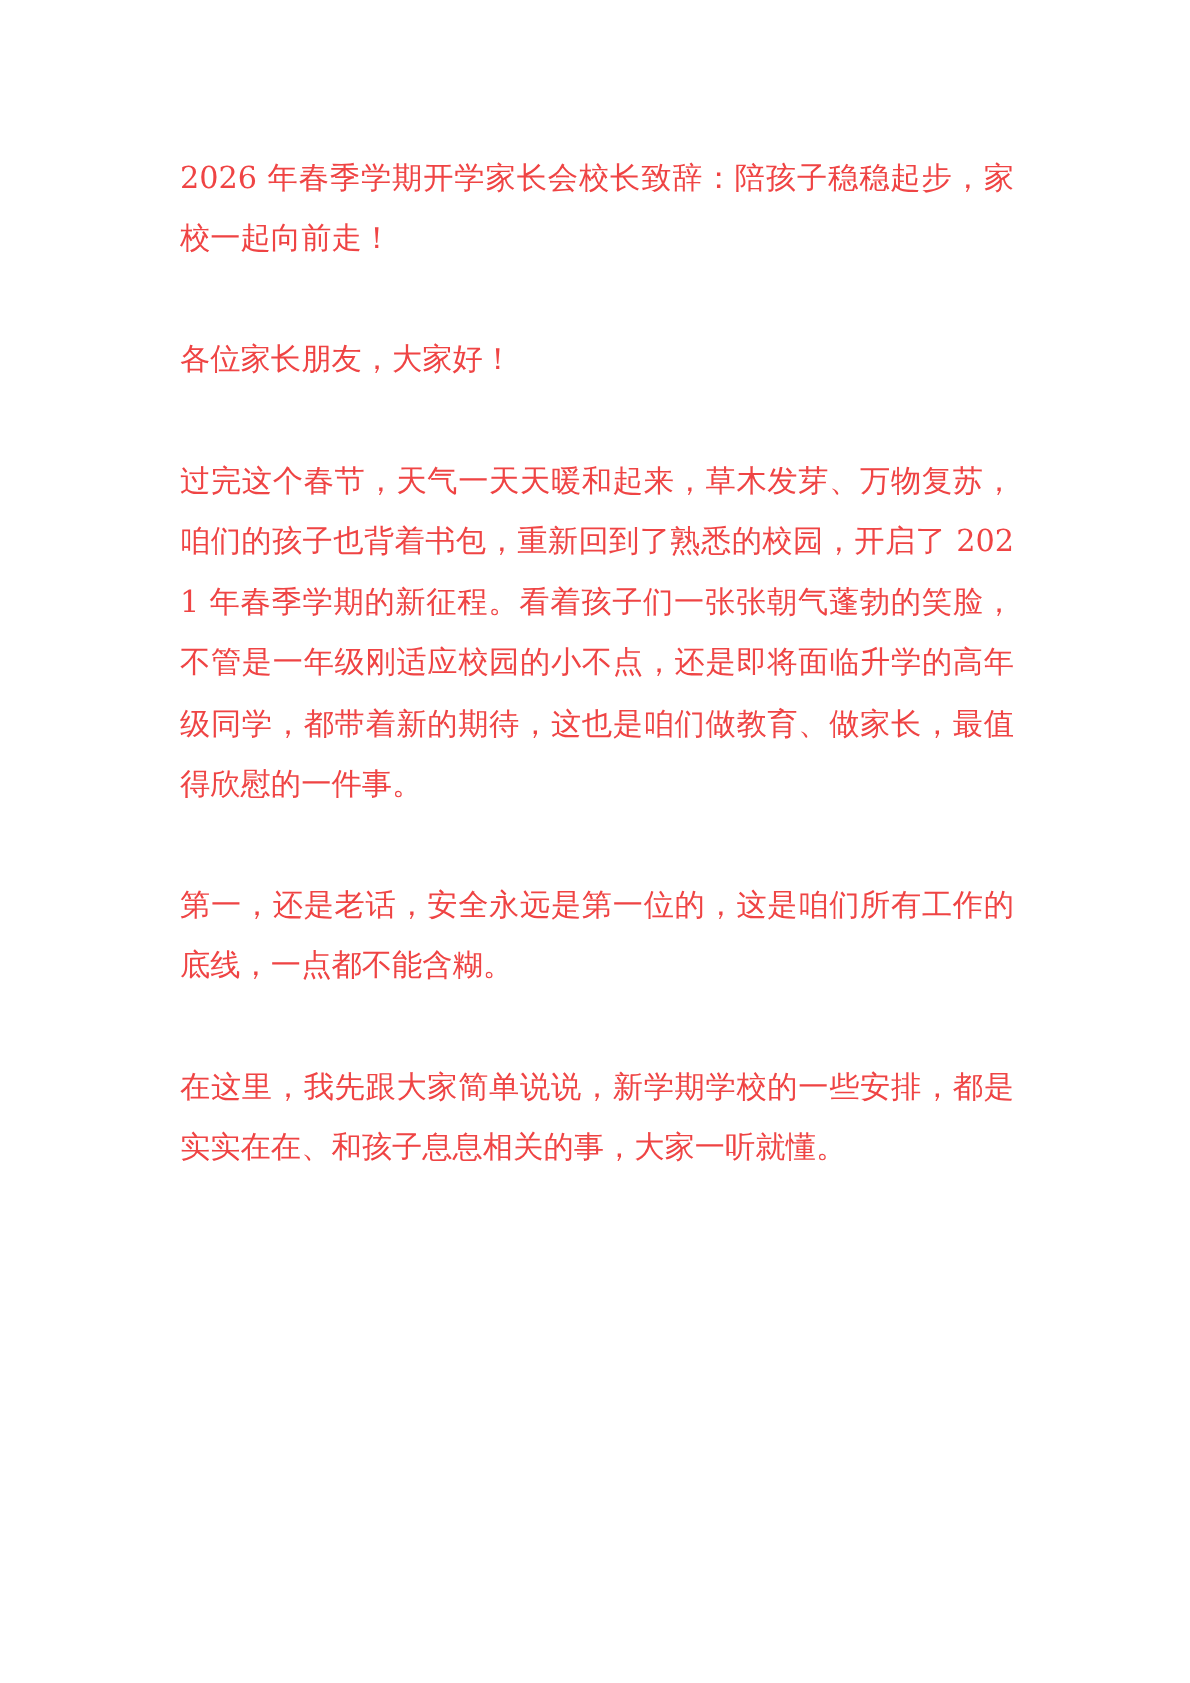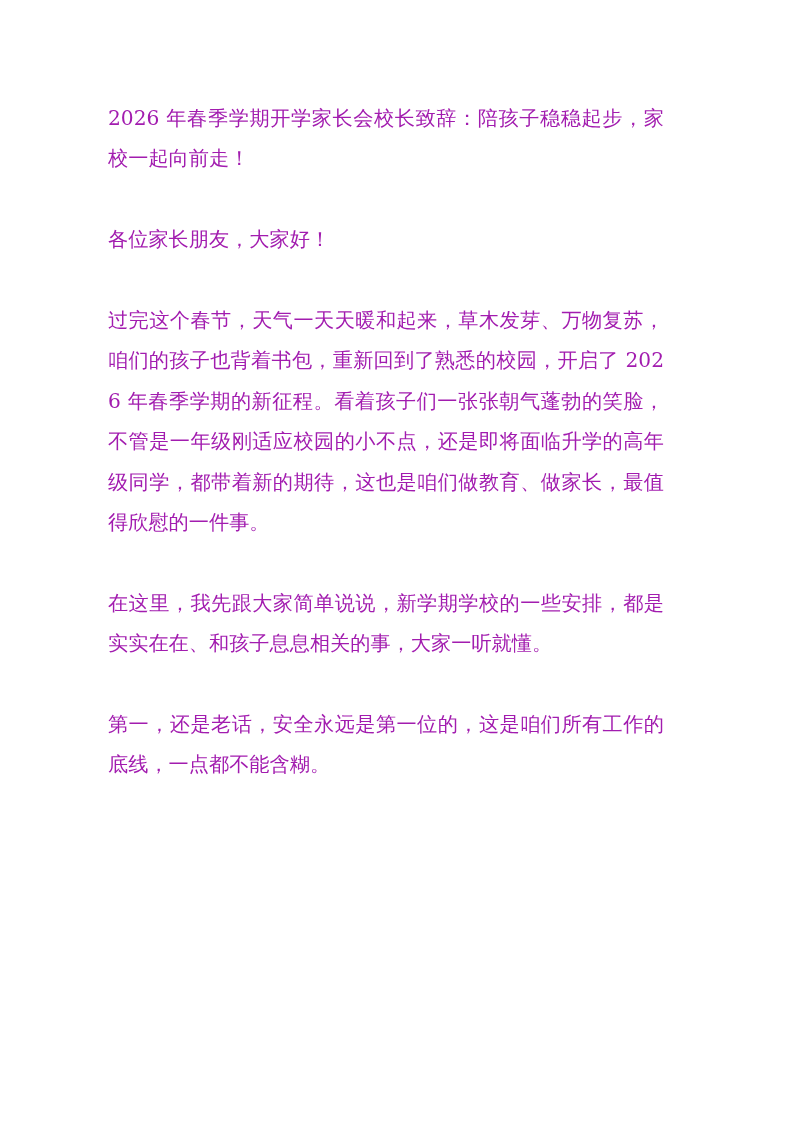--- a/index.html
+++ b/index.html
@@ -1,30 +1,30 @@
 <!DOCTYPE html>
 <html><head>
   <meta charset="utf-8">
   <style>
     html, body { margin: 0; padding: 0; background: #ffffff; }
     body { width: 793px; height: 1122px; position: relative; overflow: hidden; }
     .page {
       position: absolute;
-      left: 108px;
+      left: 120px;
       top: 98px;
       width: 556px;
       font-family: "DejaVu Serif", "Liberation Serif", serif;
       font-size: 20.2px;
       line-height: 40.4px;
-      color: #a21caf;
+      color: #ef4444;
     }
     .para { margin: 0 0 40.4px 0; text-align: justify; word-break: break-all; }
   </style>
 </head>
 <body>
 
 <div class="page">
   <p class="para">2026 年春季学期开学家长会校长致辞：陪孩子稳稳起步，家校一起向前走！</p>
   <p class="para">各位家长朋友，大家好！</p>
-  <p class="para">过完这个春节，天气一天天暖和起来，草木发芽、万物复苏，咱们的孩子也背着书包，重新回到了熟悉的校园，开启了 2026 年春季学期的新征程。看着孩子们一张张朝气蓬勃的笑脸，不管是一年级刚适应校园的小不点，还是即将面临升学的高年级同学，都带着新的期待，这也是咱们做教育、做家长，最值得欣慰的一件事。</p>
+  <p class="para">过完这个春节，天气一天天暖和起来，草木发芽、万物复苏，咱们的孩子也背着书包，重新回到了熟悉的校园，开启了 2021 年春季学期的新征程。看着孩子们一张张朝气蓬勃的笑脸，不管是一年级刚适应校园的小不点，还是即将面临升学的高年级同学，都带着新的期待，这也是咱们做教育、做家长，最值得欣慰的一件事。</p>
+  <p class="para">第一，还是老话，安全永远是第一位的，这是咱们所有工作的底线，一点都不能含糊。</p>
   <p class="para">在这里，我先跟大家简单说说，新学期学校的一些安排，都是实实在在、和孩子息息相关的事，大家一听就懂。</p>
-  <p class="para">第一，还是老话，安全永远是第一位的，这是咱们所有工作的底线，一点都不能含糊。</p>
 </div>
 
 </body></html>

